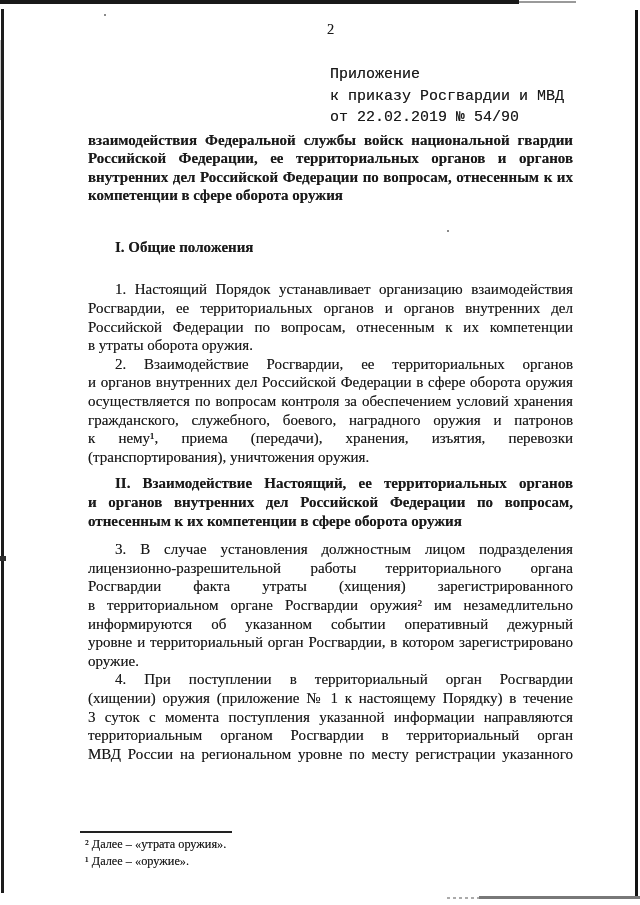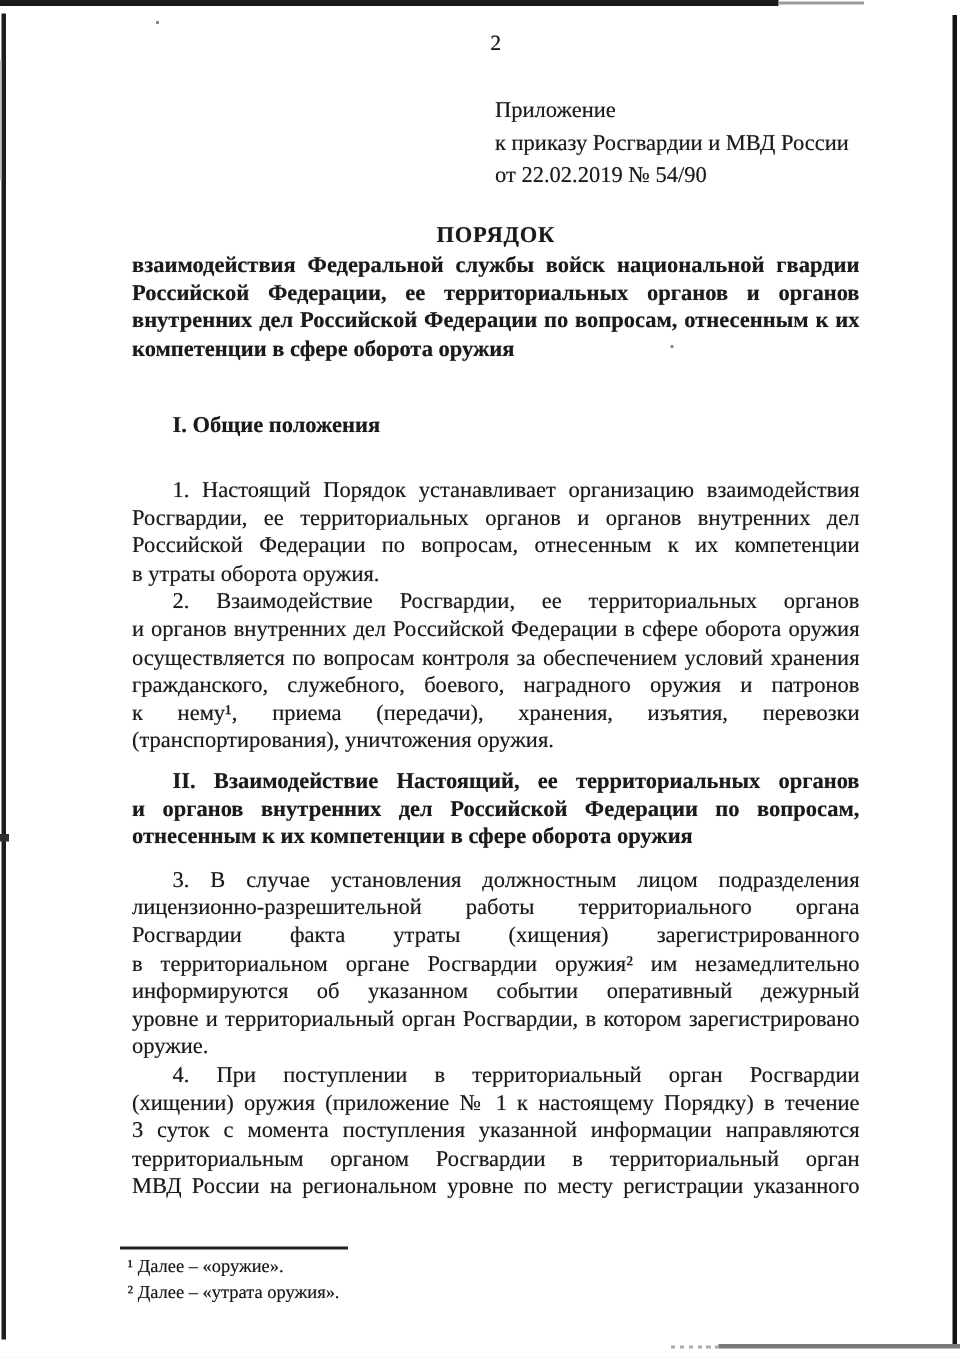--- a/index.html
+++ b/index.html
@@ -20,21 +20,21 @@
     font-size:15px;
   }
   .line{height:18.6px;overflow:hidden;text-align:justify;text-align-last:justify;}
   .line.indent{text-indent:27px;}
   .line.last{text-align-last:left;}
   .justify-last .line.last{text-align-last:justify;}
   .plain .line{text-align:left;text-align-last:auto;}
 
   .page-number{padding-top:21px;height:16px;line-height:16px;text-align:center;font-size:14.5px;}
   .appendix{margin-top:27px;margin-left:242px;}
-  .appendix .line{height:21.5px;line-height:21.5px;}
+  .appendix .line{height:21.5px;line-height:21.5px;font-family:Liberation Mono, monospace;}
   .order-title{margin-top:19px;height:18.6px;line-height:18.6px;text-align:center;font-weight:bold;letter-spacing:.5px;}
   .title-body{margin-top:3px;font-weight:bold;}
   .sect-heading{font-weight:bold;}
   .s1-heading{margin-top:32px;height:18.6px;line-height:18.6px;text-indent:27px;}
   .para1{margin-top:25px;}
   .s2-heading{margin-top:8px;}
   .para3{margin-top:10px;}
 
   .fn-sep{position:absolute;left:80px;top:831px;width:152px;height:2px;background:#222;}
   .footnotes{position:absolute;left:85px;top:836px;font-size:12.3px;line-height:16.5px;}
@@ -71,21 +71,20 @@
   <div class="content">
 
     <div class="page-number">2</div>
 
     <div class="appendix plain">
         <div class="line">Приложение</div>
         <div class="line">к приказу Росгвардии и МВД России</div>
         <div class="line last">от 22.02.2019 № 54/90</div>
       </div>
 
-    <div class="order-title">ПОРЯДОК</div>
 
     <div class="title-body">
         <div class="line">взаимодействия Федеральной службы войск национальной гвардии</div>
         <div class="line">Российской Федерации, ее территориальных органов и органов</div>
         <div class="line">внутренних дел Российской Федерации по вопросам, отнесенным к их</div>
         <div class="line last">компетенции в сфере оборота оружия</div>
       </div>
 
     <div class="sect-heading s1-heading">I. Общие положения</div>
 
@@ -127,17 +126,17 @@
         <div class="line">3 суток с момента поступления указанной информации направляются</div>
         <div class="line">территориальным органом Росгвардии в территориальный орган</div>
         <div class="line last">МВД России на региональном уровне по месту регистрации указанного</div>
       </div>
 
   </div>
 
   <div class="fn-sep"></div>
 
   <div class="footnotes">
+    <div>² Далее – «утрата оружия».</div>
     <div>¹ Далее – «оружие».</div>
-    <div>² Далее – «утрата оружия».</div>
   </div>
 
 </div>
 
 </body></html>

